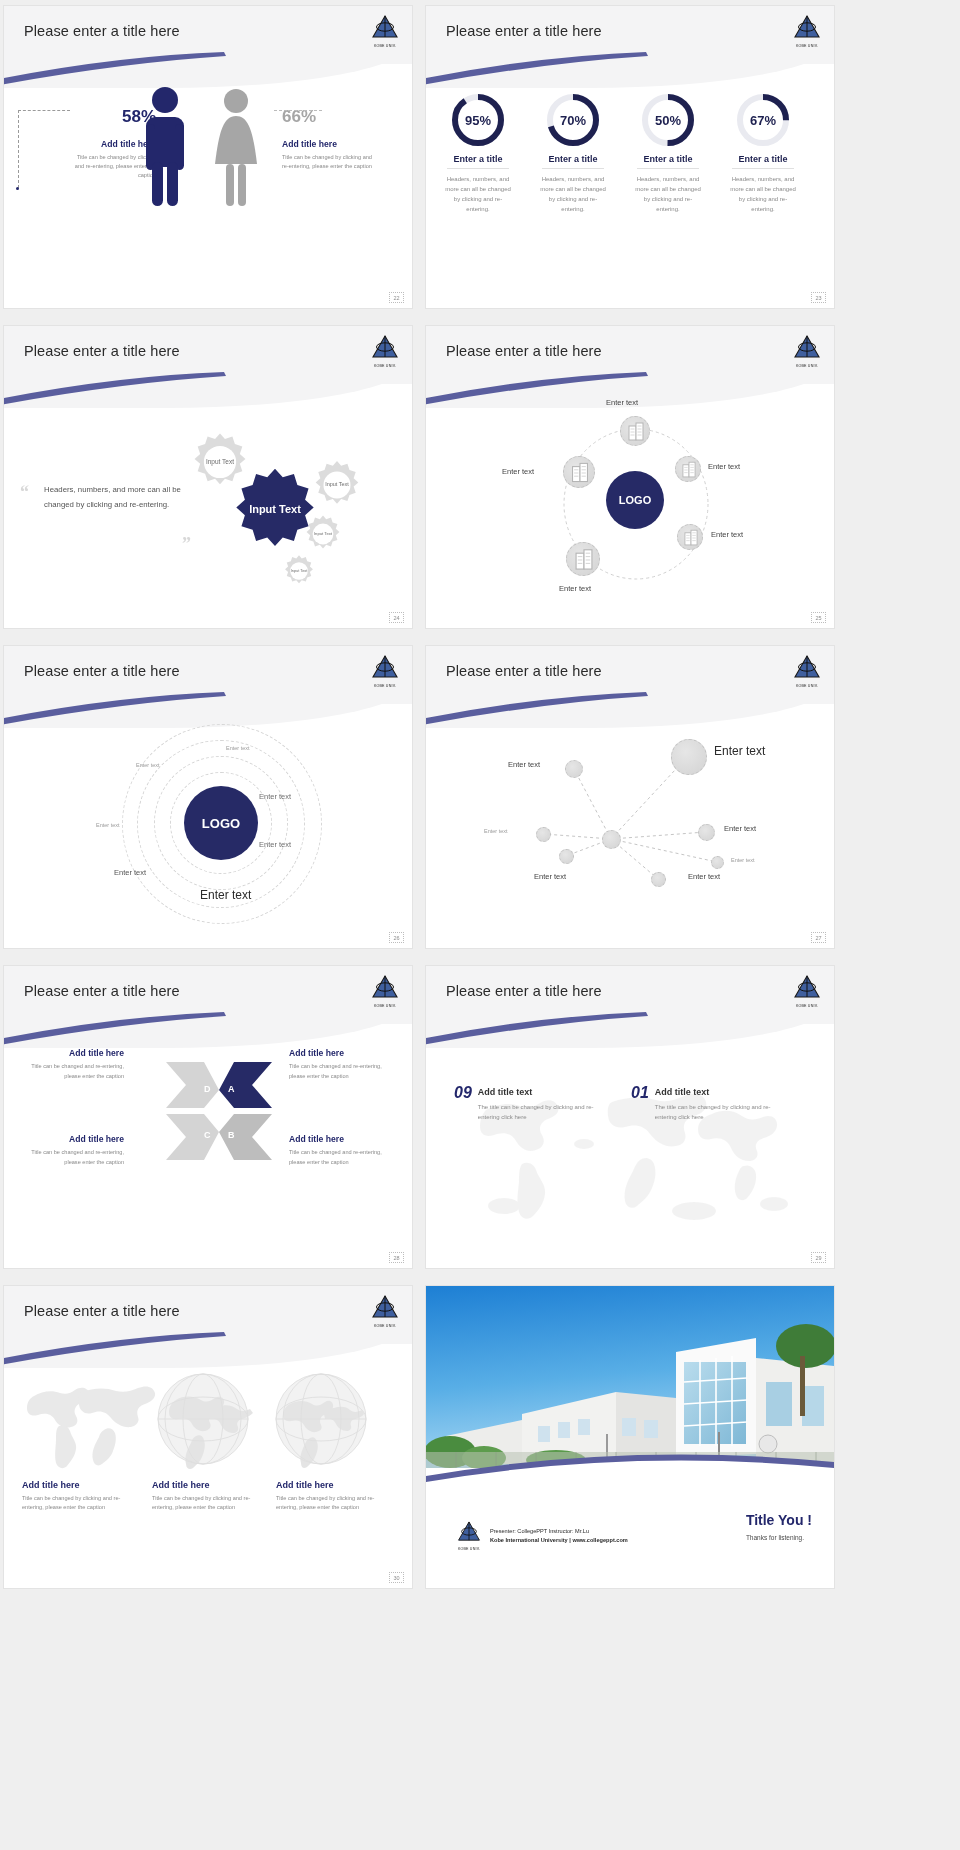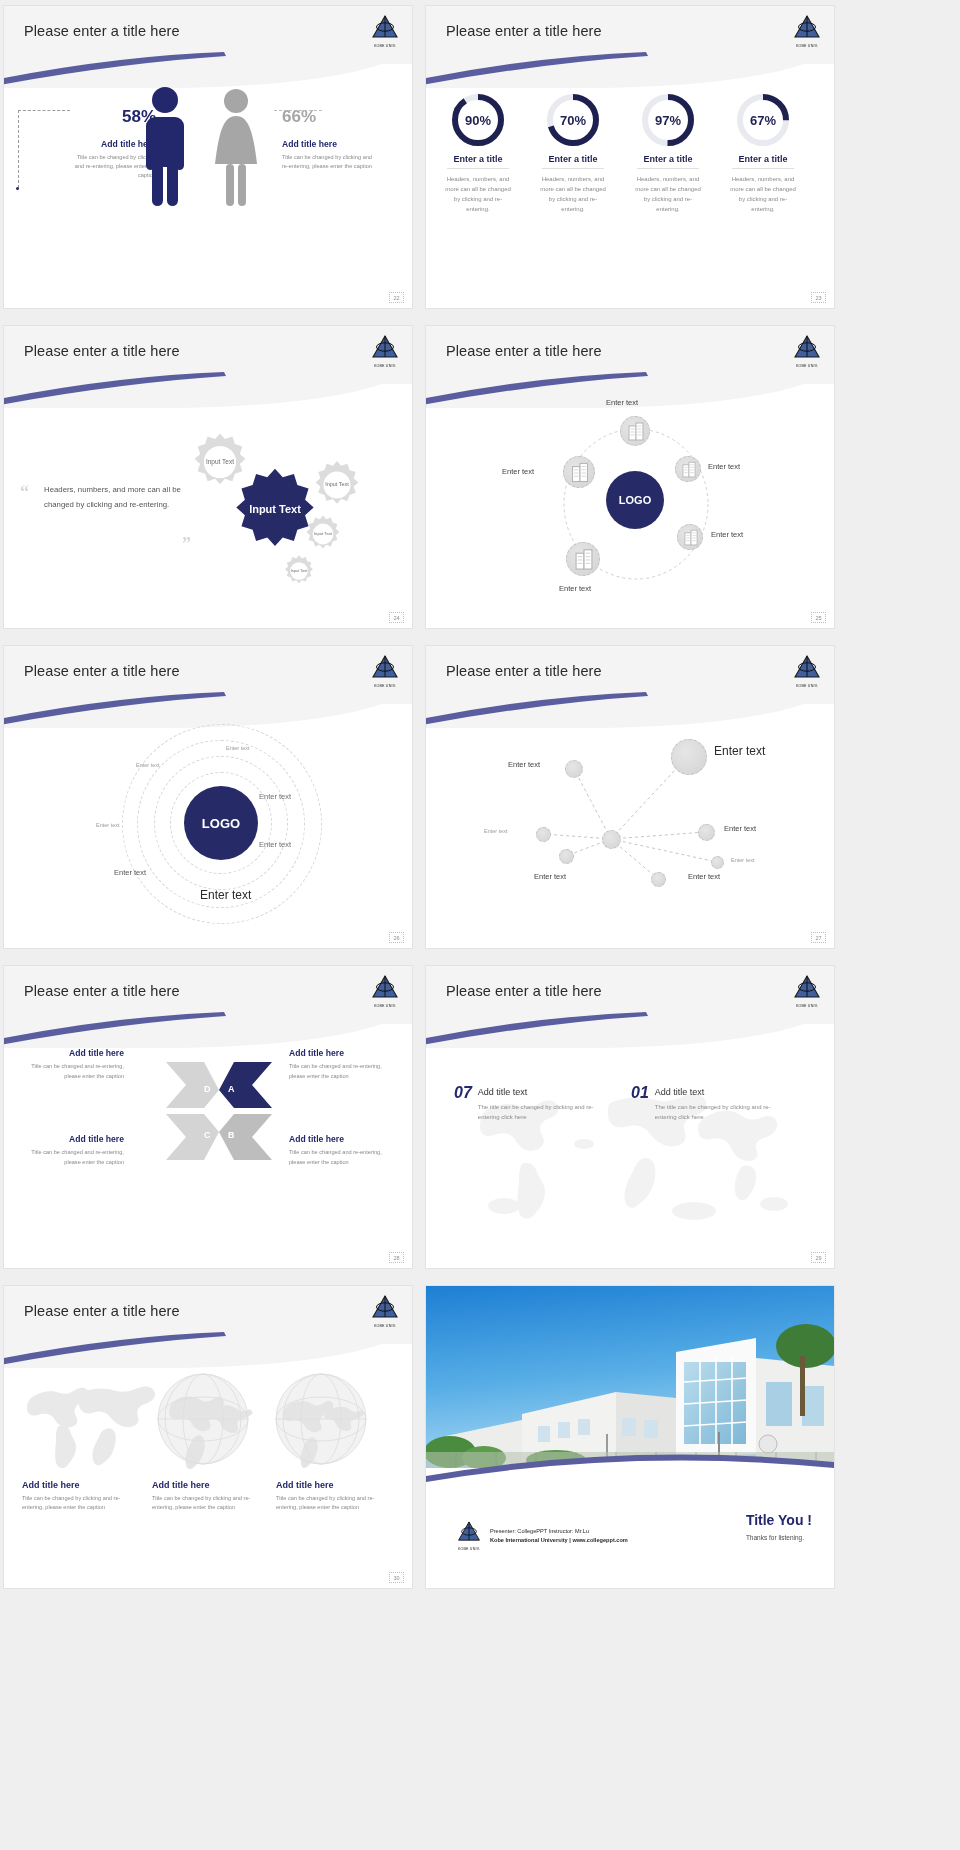--- a/index.html
+++ b/index.html
@@ -97,21 +97,21 @@
     color:#fff; font-weight:bold; display:flex; align-items:center; justify-content:center;
   }
   .ring { position:absolute; border:1px dashed #d6d6d6; border-radius:50%; }
 
   
   .bt-title { font-size:8.6px; font-weight:bold; color:#23276b; }
   .bt-cap { font-size:5.6px; color:#8a8a8a; line-height:9.5px; }
 
   
   .num { font-size:16px; font-weight:bold; font-style:italic; color:#23276b; }
-  .n-title { font-size:9px; font-weight:normal; color:#333; }
+  .n-title { font-size:9px; font-weight:bold; color:#333; }
   .n-body { font-size:6px; color:#8b8b8b; line-height:10px; }
 
   
   .photo { position:absolute; left:0; top:0; width:100%; height:182px; overflow:hidden; }
   .thanks { font-size:14px; font-weight:bold; color:#23276b; }
   .thanks-sub { font-size:6.5px; color:#4a4a4a; }
   .pres { font-size:5.6px; color:#2a2a2a; line-height:9px; }
   svg { overflow: visible; }
 </style>
 </head>
@@ -192,21 +192,21 @@
       </svg>
     </div>
     <div class="body">
       <div style="position:absolute; left:18px; top:28px; display:flex; gap:27px;">
         <div style="width:68px">
           <div class="donut-wrap" style="position:relative;margin:0 auto;">
             <svg width="56" height="56" viewBox="0 0 56 56">
               <circle cx="28" cy="28" r="23" fill="none" stroke="#e9eaf0" stroke-width="6"></circle>
               <circle cx="28" cy="28" r="23" fill="none" stroke="#1e2150" stroke-width="6" stroke-dasharray="130.1 14.4" transform="rotate(-90 28 28)"></circle>
             </svg>
-            <div class="donut-val">90%</div>
+            <div class="donut-val">95%</div>
           </div>
           <div class="d-title" style="margin-top:6px">Enter a title</div>
           <div class="d-rule" style="width:62px"></div>
           <div class="d-body">Headers, numbers, and more can all be changed by clicking and re-entering.</div>
         </div>
         <div style="width:68px">
           <div class="donut-wrap" style="position:relative;margin:0 auto;">
             <svg width="56" height="56" viewBox="0 0 56 56">
               <circle cx="28" cy="28" r="23" fill="none" stroke="#e9eaf0" stroke-width="6"></circle>
               <circle cx="28" cy="28" r="23" fill="none" stroke="#1e2150" stroke-width="6" stroke-dasharray="101.2 43.3" transform="rotate(-90 28 28)"></circle>
@@ -216,21 +216,21 @@
           <div class="d-title" style="margin-top:6px">Enter a title</div>
           <div class="d-rule" style="width:62px"></div>
           <div class="d-body">Headers, numbers, and more can all be changed by clicking and re-entering.</div>
         </div>
         <div style="width:68px">
           <div class="donut-wrap" style="position:relative;margin:0 auto;">
             <svg width="56" height="56" viewBox="0 0 56 56">
               <circle cx="28" cy="28" r="23" fill="none" stroke="#e9eaf0" stroke-width="6"></circle>
               <circle cx="28" cy="28" r="23" fill="none" stroke="#1e2150" stroke-width="6" stroke-dasharray="72.3 72.3" transform="rotate(-90 28 28)"></circle>
             </svg>
-            <div class="donut-val">97%</div>
+            <div class="donut-val">50%</div>
           </div>
           <div class="d-title" style="margin-top:6px">Enter a title</div>
           <div class="d-rule" style="width:62px"></div>
           <div class="d-body">Headers, numbers, and more can all be changed by clicking and re-entering.</div>
         </div>
         <div style="width:68px">
           <div class="donut-wrap" style="position:relative;margin:0 auto;">
             <svg width="56" height="56" viewBox="0 0 56 56">
               <circle cx="28" cy="28" r="23" fill="none" stroke="#e9eaf0" stroke-width="6"></circle>
               <circle cx="28" cy="28" r="23" fill="none" stroke="#1e2150" stroke-width="6" stroke-dasharray="36.1 108.4" transform="rotate(-90 28 28)"></circle>
@@ -599,21 +599,21 @@
           <path d="M268 48c10-5 22-4 30 2 7 5 14 4 21 1 8-3 15 1 14 9-1 7-7 10-13 12-7 2-10 7-7 13 2 6-2 10-8 10-9 0-15-6-18-13-4-9-12-11-20-9-8 2-13-2-13-10 0-7 6-13 14-15z"></path>
           <path d="M300 100c6-2 11 2 12 8 1 9-3 17-8 23-4 5-10 4-12-2-3-9 0-18 3-24 1-3 3-5 5-5z"></path>
           <ellipse cx="60" cy="140" rx="16" ry="8"></ellipse>
           <ellipse cx="250" cy="145" rx="22" ry="9"></ellipse>
           <ellipse cx="330" cy="138" rx="14" ry="7"></ellipse>
           <ellipse cx="140" cy="78" rx="10" ry="5"></ellipse>
         </g>
       </svg>
 
       <div style="position:absolute; left:28px; top:60px; display:flex; gap:6px;">
-        <div class="num">07</div>
+        <div class="num">09</div>
         <div>
           <div class="n-title" style="margin-top:3px">Add title text</div>
           <div class="n-body" style="margin-top:5px; width:135px;">The title can be changed by clicking and re-entering click here</div>
         </div>
       </div>
       <div style="position:absolute; left:205px; top:60px; display:flex; gap:6px;">
         <div class="num">01</div>
         <div>
           <div class="n-title" style="margin-top:3px">Add title text</div>
           <div class="n-body" style="margin-top:5px; width:135px;">The title can be changed by clicking and re-entering click here</div>

